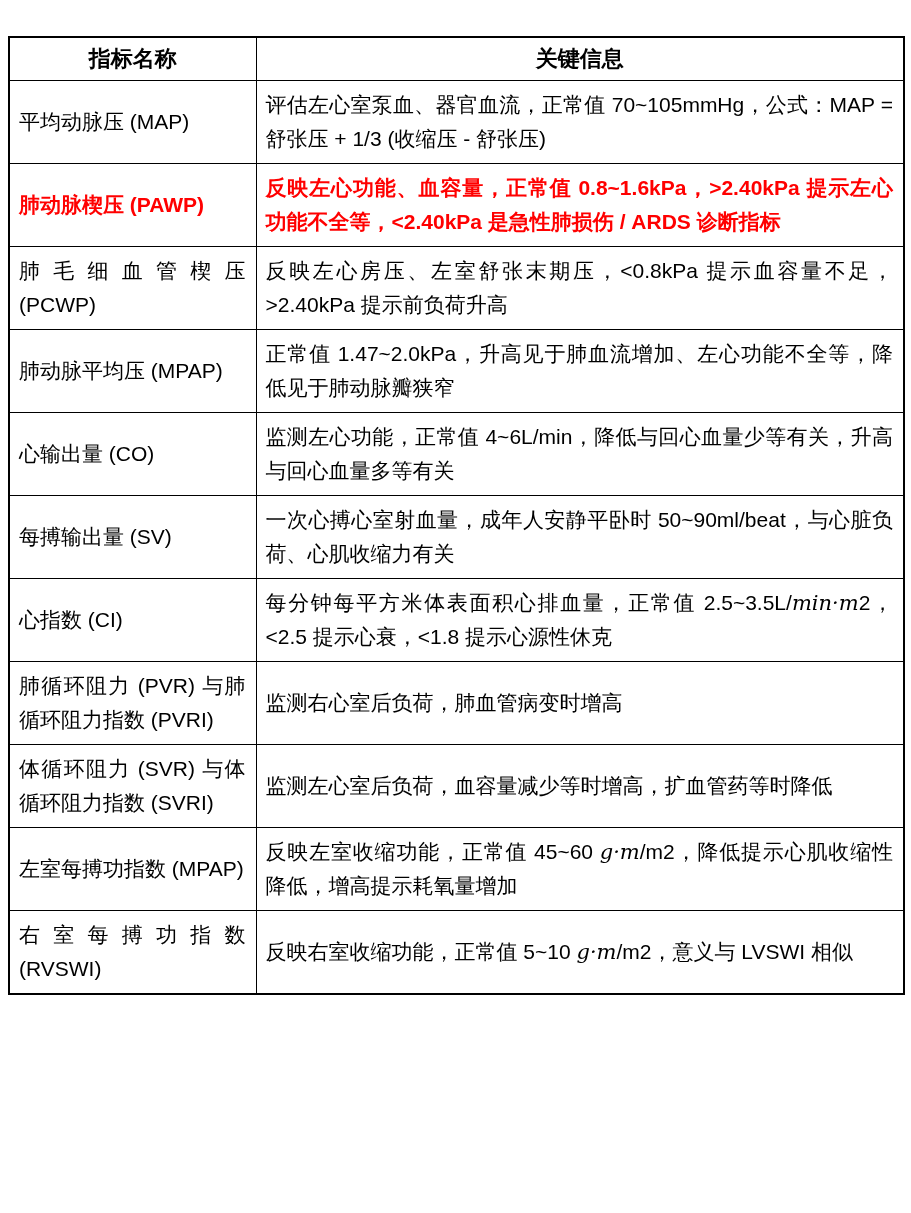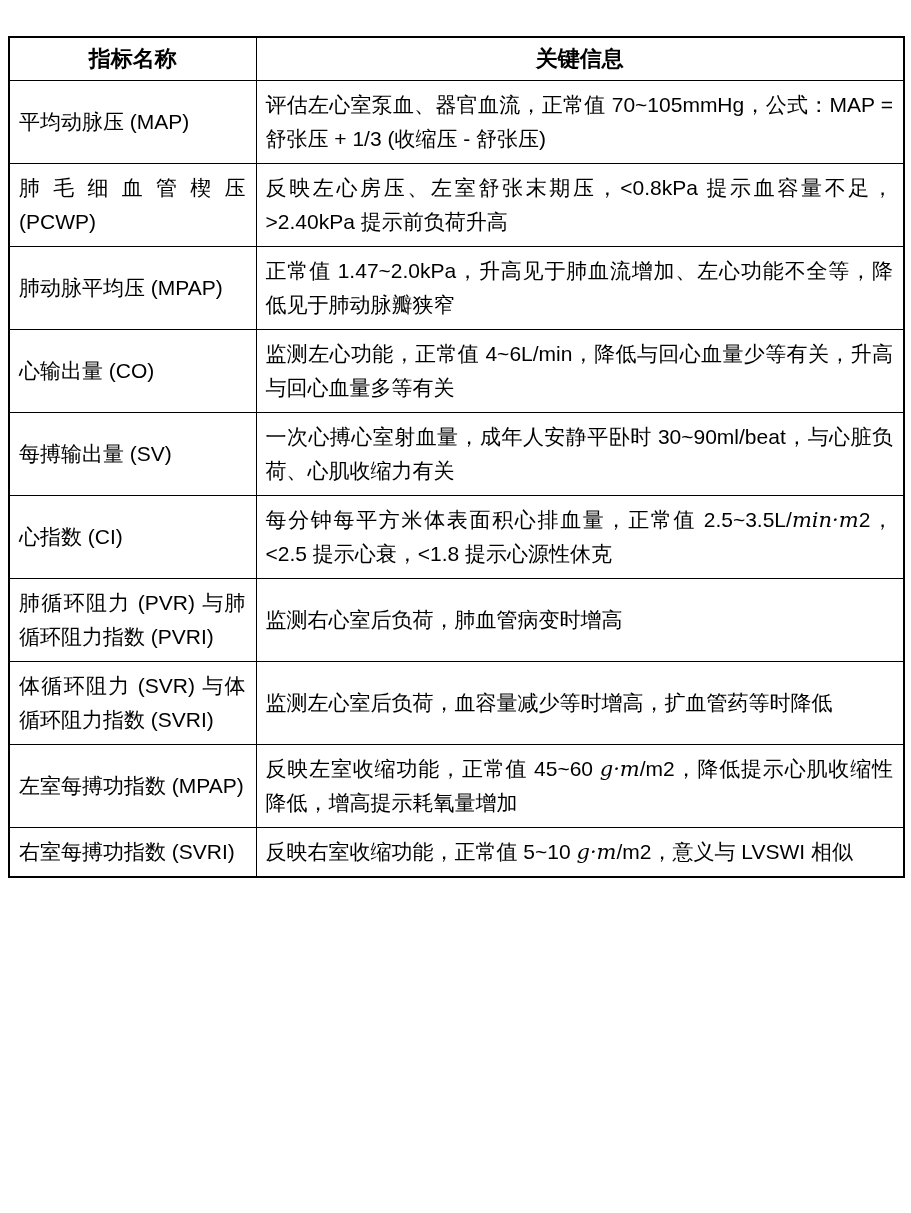--- a/index.html
+++ b/index.html
@@ -69,39 +69,43 @@
         <th>关键信息</th>
       </tr>
     </thead>
     <tbody>
   <tr>
     <td class="col-name">平均动脉压 (MAP)</td>
     <td class="col-info">评估左心室泵血、器官血流，正常值 70~105mmHg，公式：MAP = 舒张压 + 1/3 (收缩压 - 舒张压)</td>
   </tr>
 
 
+  <tr class="highlight">
+    <td class="col-name">肺动脉楔压 (PAWP)</td>
+    <td class="col-info">反映左心功能、血容量，正常值 0.8~1.6kPa，&gt;2.40kPa 提示左心功能不全等，&lt;2.40kPa 是急性肺损伤 / ARDS 诊断指标</td>
+  </tr>
 
   <tr>
     <td class="col-name">肺毛细血管楔压 (PCWP)</td>
     <td class="col-info">反映左心房压、左室舒张末期压，&lt;0.8kPa 提示血容量不足，&gt;2.40kPa 提示前负荷升高</td>
   </tr>
 
   <tr>
     <td class="col-name">肺动脉平均压 (MPAP)</td>
     <td class="col-info">正常值 1.47~2.0kPa，升高见于肺血流增加、左心功能不全等，降低见于肺动脉瓣狭窄</td>
   </tr>
 
   <tr>
     <td class="col-name">心输出量 (CO)</td>
     <td class="col-info">监测左心功能，正常值 4~6L/min，降低与回心血量少等有关，升高与回心血量多等有关</td>
   </tr>
 
   <tr>
     <td class="col-name">每搏输出量 (SV)</td>
-    <td class="col-info">一次心搏心室射血量，成年人安静平卧时 30~90ml/beat，与心脏负荷、心肌收缩力有关</td>
+    <td class="col-info">一次心搏心室射血量，成年人安静平卧时 50~90ml/beat，与心脏负荷、心肌收缩力有关</td>
   </tr>
 
   <tr>
     <td class="col-name">心指数 (CI)</td>
     <td class="col-info"><span>每分钟每平方米体表面积心排血量，正常值 2.5~3.5L/</span><span class="serif">min·</span><span class="mathit">m</span><span>2，&lt;2.5 提示心衰，&lt;1.8 提示心源性休克</span></td>
   </tr>
 
   <tr>
     <td class="col-name">肺循环阻力 (PVR) 与肺循环阻力指数 (PVRI)</td>
     <td class="col-info">监测右心室后负荷，肺血管病变时增高</td>
@@ -111,18 +115,18 @@
     <td class="col-name">体循环阻力 (SVR) 与体循环阻力指数 (SVRI)</td>
     <td class="col-info">监测左心室后负荷，血容量减少等时增高，扩血管药等时降低</td>
   </tr>
 
   <tr>
     <td class="col-name">左室每搏功指数 (MPAP)</td>
     <td class="col-info"><span>反映左室收缩功能，正常值 45~60 </span><span class="mathit">g·m</span><span>/m2，降低提示心肌收缩性降低，增高提示耗氧量增加</span></td>
   </tr>
 
   <tr>
-    <td class="col-name">右室每搏功指数 (SVRI)</td>
+    <td class="col-name">右室每搏功指数 (RVSWI)</td>
     <td class="col-info"><span>反映右室收缩功能，正常值 5~10 </span><span class="mathit">g·m</span><span>/m2，意义与 LVSWI 相似</span></td>
   </tr>
 </tbody>
   </table>
 </div>
 
 </body></html>

